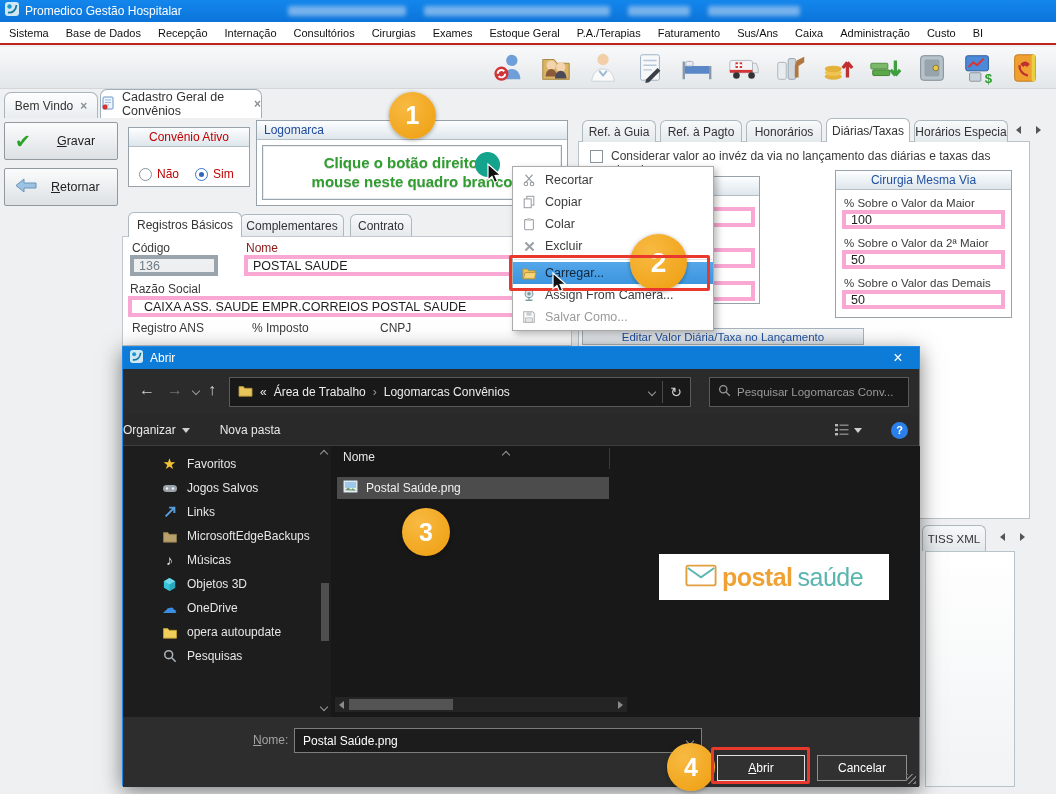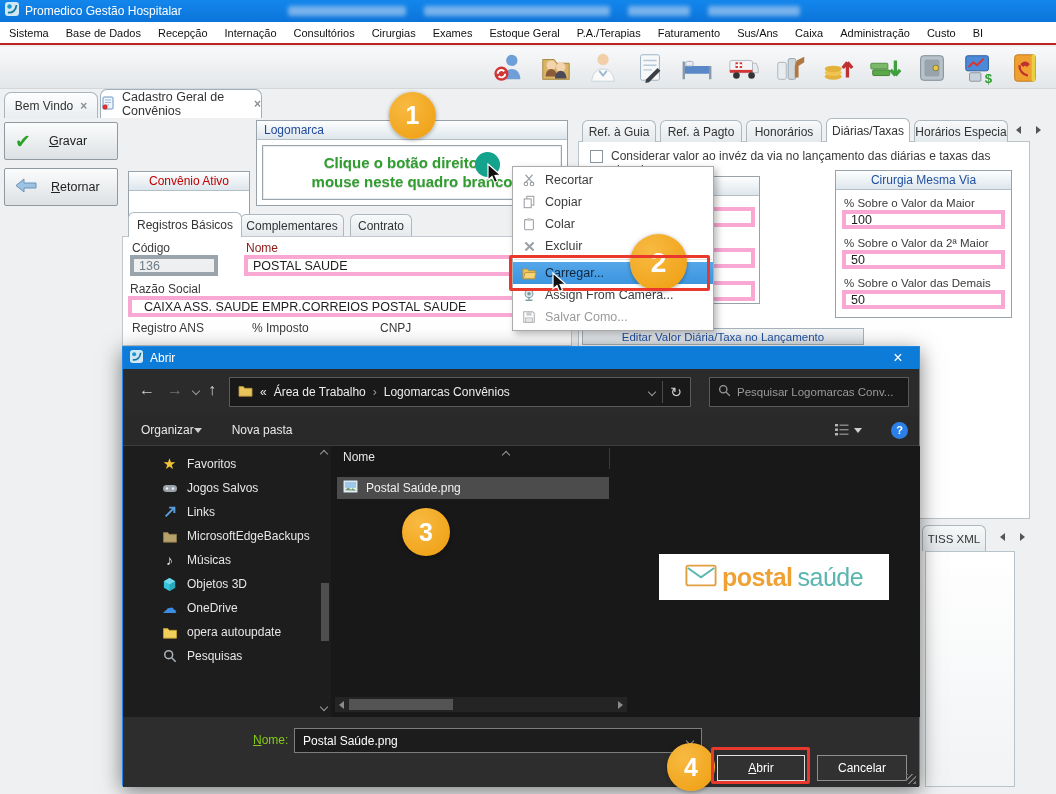--- a/index.html
+++ b/index.html
@@ -272,30 +272,30 @@
           <rect x="2" y="1" width="10" height="12" rx="1" fill="#eef4fa" stroke="#6a96c8"></rect>
           <path d="M4 4h6M4 6.5h6M4 9h4" stroke="#9ab8d8" stroke-width="1"></path>
           <circle cx="4" cy="11" r="2.5" fill="#d93030"></circle>
         </svg></span>
     <span>Cadastro Geral de Convênios</span>
     <span class="closex">×</span>
   </div>
 
   <div class="ab sbtn" style="top:122px;">
     <span style="color:#27a327;font-size:19px;font-weight:bold;">✔</span>
-    <span style="margin-left:8px;"><span class="u">G</span><span>ravar</span></span>
+    <span style="margin-left:16px;"><span class="u">G</span><span>ravar</span></span>
   </div>
   <div class="ab sbtn" style="top:168px;">
     <span><svg width="22" height="15" viewBox="0 0 22 15">
           <path d="M9 1v4h12v5H9v4L1 7.5z" fill="#9cc3e4" stroke="#6a93b8"></path>
         </svg></span>
     <span style="margin-left:4px;"><span class="u">R</span><span>etornar</span></span>
   </div>
 
-  <div class="ab grp" style="left:128px;top:127px;width:122px;height:76px;margin-top:44px;">
+  <div class="ab grp" style="left:128px;top:127px;width:122px;height:60px;">
     <div class="grp-hd" style="justify-content:center;color:#c00000;">Convênio Ativo</div>
     <div style="position:absolute;left:10px;top:39px;display:flex;align-items:center;gap:5px;">
       <span class="radio"></span>
       <span class="lbl" style="color:#c00000;">Não</span>
     </div>
     <div style="position:absolute;left:66px;top:39px;display:flex;align-items:center;gap:5px;">
       <span class="radio on"></span>
       <span class="lbl" style="color:#c00000;">Sim</span>
     </div>
   </div>
@@ -489,21 +489,21 @@
       <div class="searchbox">
         <span><svg width="13" height="13" viewBox="0 0 16 16">
               <circle cx="6.5" cy="6.5" r="4.5" fill="none" stroke="#9a9a9a" stroke-width="1.6"></circle>
               <path d="M10 10l4.5 4.5" stroke="#9a9a9a" stroke-width="1.6"></path>
             </svg></span>
         <input type="text" placeholder="Pesquisar Logomarcas Conv..." style="">
       </div>
     </div>
 
     <div class="dlg-cmd">
-      <span style="margin-left:18px;display:flex;align-items:center;">
+      <span style="display:flex;align-items:center;gap:6px;">
           <span>Organizar</span>
           <span class="tri down"></span>
         </span>
       <span style="margin-left:30px;">Nova pasta</span>
       <span style="position:absolute;left:712px;display:flex;align-items:center;gap:5px;">
         <svg width="14" height="12" viewBox="0 0 14 12">
             <rect x="0" y="0" width="3" height="2.4" fill="#b8b8b8"></rect>
             <rect x="0" y="4.5" width="3" height="2.4" fill="#b8b8b8"></rect>
             <rect x="0" y="9" width="3" height="2.4" fill="#b8b8b8"></rect>
             <rect x="4.5" y="0.5" width="9" height="1.4" fill="#8a8a8a"></rect>
@@ -613,21 +613,21 @@
         </div>
         <div class="hscroll">
           <span class="tri left" style="margin-left:4px;"></span>
           <div class="hthumb"></div>
           <span class="tri right" style="position:absolute;right:4px;"></span>
         </div>
       </div>
     </div>
 
     <div class="dlg-footer">
-      <span style="position:absolute;left:130px;top:16px;color:#84cc16;font-size:12px;"><span class="u">N</span><span>ome:</span></span>
+      <span style="position:absolute;left:130px;top:16px;color:#a3a3a3;font-size:12px;"><span class="u">N</span><span>ome:</span></span>
       <div class="dcombo" style="left:171px;top:11px;width:408px;">
         <span style="flex:1;">Postal Saúde.png</span>
         <span class="chev down"></span>
       </div>
       <div class="dbtn" style="left:594px;top:38px;width:88px;border:1px solid #e2e2e2;">
         <span><span class="u">A</span><span>brir</span></span>
       </div>
       <div class="dbtn" style="left:694px;top:38px;width:90px;border:1px solid #8f8f8f;">Cancelar</div>
       <div class="grip"></div>
     </div>

